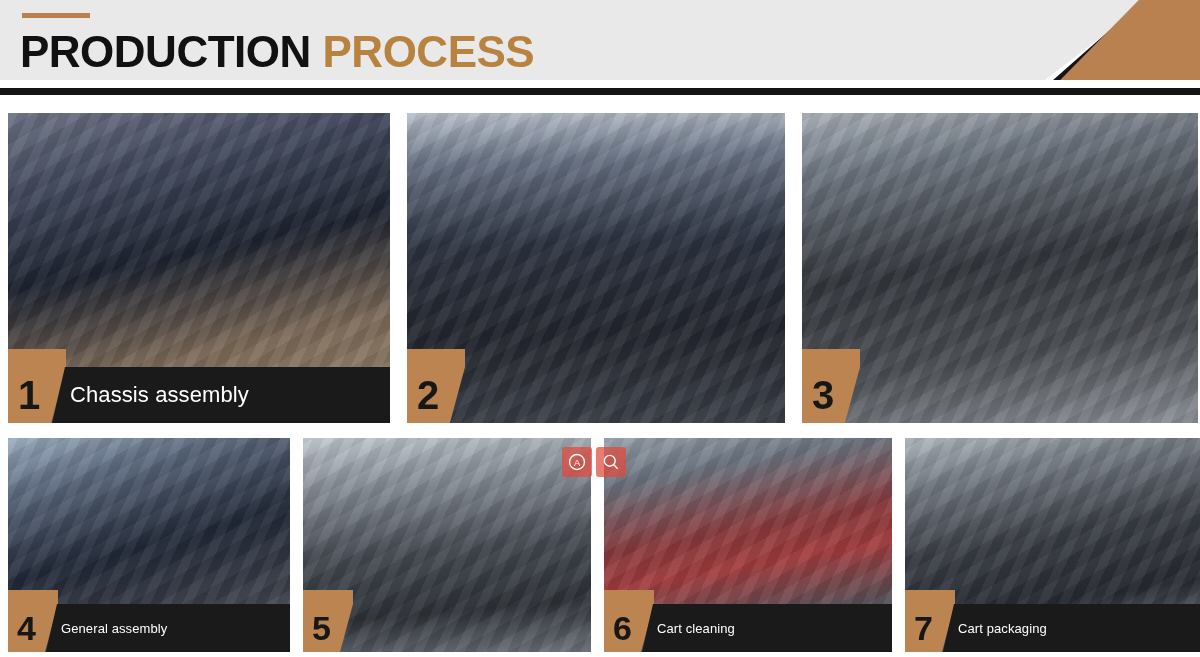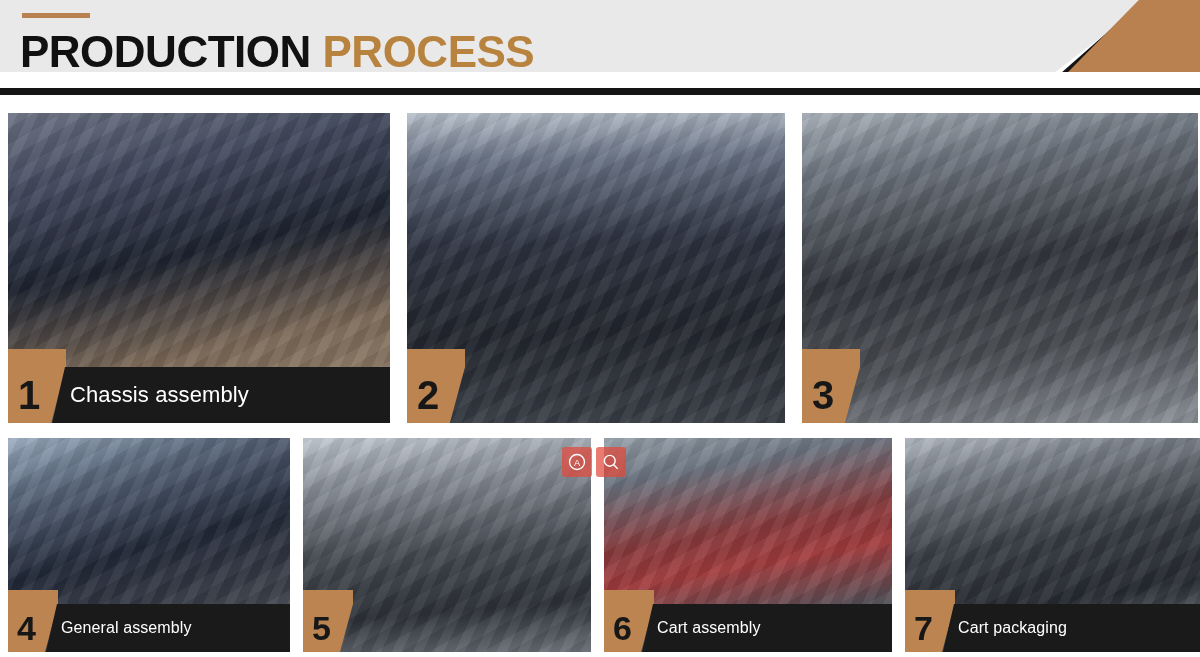--- a/index.html
+++ b/index.html
@@ -5,21 +5,21 @@
   * { margin:0; padding:0; box-sizing:border-box; }
   html,body { width:1200px; height:657px; overflow:hidden; }
   body {
     background:#ffffff;
     font-family:"Liberation Sans", sans-serif;
     position:relative;
   }
 
   
   .header {
-    position:absolute; left:0; top:0; width:1200px; height:72px;
+    position:absolute; left:0; top:0; width:1200px; height:80px;
     background:#e9e9e9;
     overflow:hidden;
   }
   .header-accent-dash {
     position:absolute; left:22px; top:13px; width:68px; height:5px;
     background:#b8814f;
   }
   .header-title {
     position:absolute; left:20px; top:26px;
     font-size:44px; font-weight:bold; letter-spacing:-0.5px;
@@ -118,21 +118,21 @@
     color:#ffffff;
     display:flex; align-items:center;
     padding-left:18px;
     font-size:22px; font-weight:400;
     letter-spacing:.1px;
     margin-left:-14px;
     clip-path:polygon(13px 0, 100% 0, 100% 100%, 0 100%);
     white-space:nowrap;
   }
   .row-bottom .caption-bar {
-    font-size:16px; padding-left:15px; margin-left:-12px;
+    font-size:13px; padding-left:15px; margin-left:-12px;
     clip-path:polygon(11px 0, 100% 0, 100% 100%, 0 100%);
   }
 
   
   .overlay-icons {
     position:absolute; left:562px; top:447px;
     display:flex; gap:4px; z-index:40;
   }
   .overlay-icon {
     width:30px; height:30px; border-radius:3px;
@@ -194,21 +194,21 @@
         <div class="caption-number-top-fill"></div>
         <div class="caption">
           <div class="caption-number">5</div>
         </div>
       </div>
       <div class="card" style="width: 288px;">
         <div class="photo ph6"></div>
         <div class="caption-number-top-fill"></div>
         <div class="caption">
           <div class="caption-number">6</div>
-          <div class="caption-bar">Cart assembly</div>
+          <div class="caption-bar">Cart cleaning</div>
         </div>
       </div>
       <div class="card" style="width: 297px;">
         <div class="photo ph7"></div>
         <div class="caption-number-top-fill"></div>
         <div class="caption">
           <div class="caption-number">7</div>
           <div class="caption-bar">Cart packaging</div>
         </div>
       </div>

